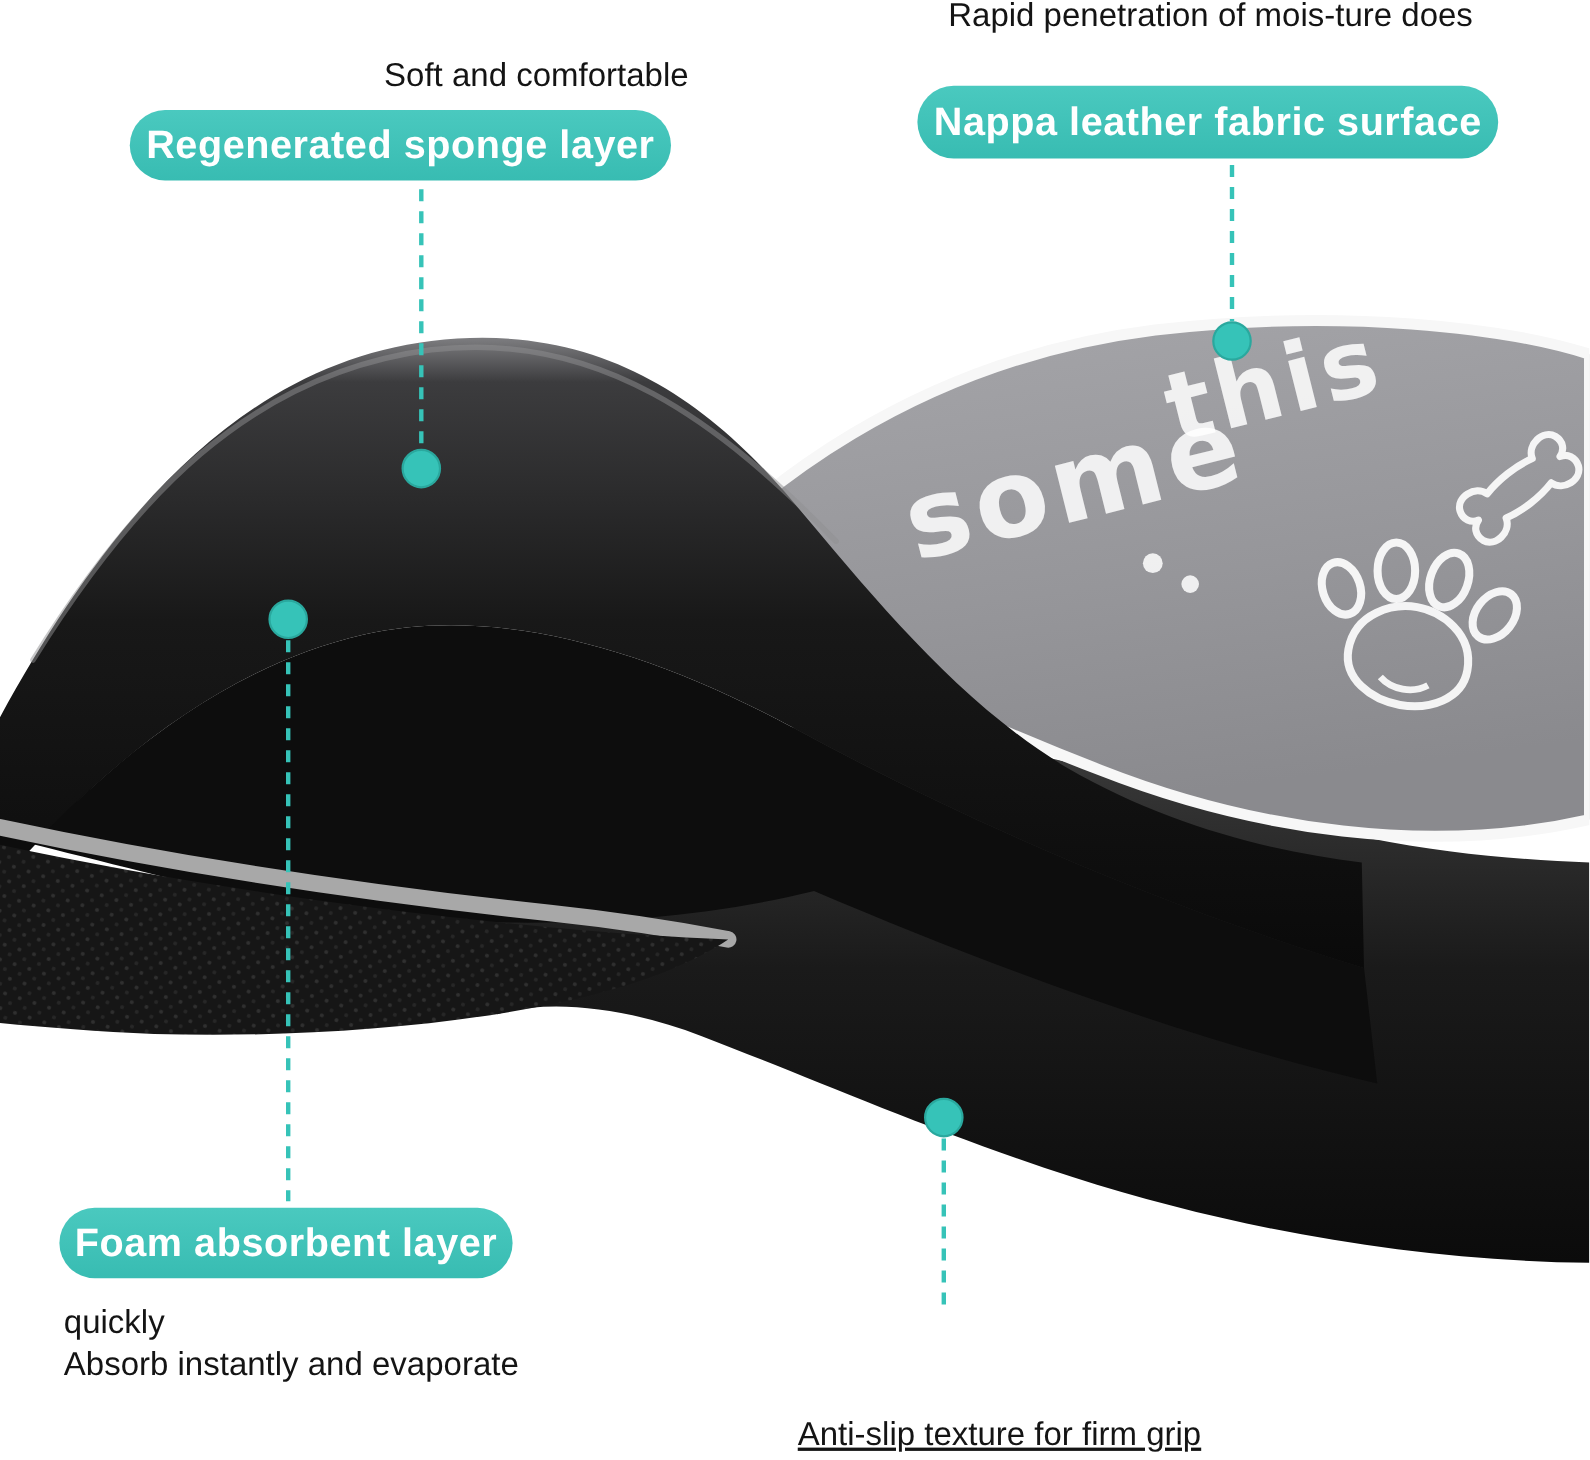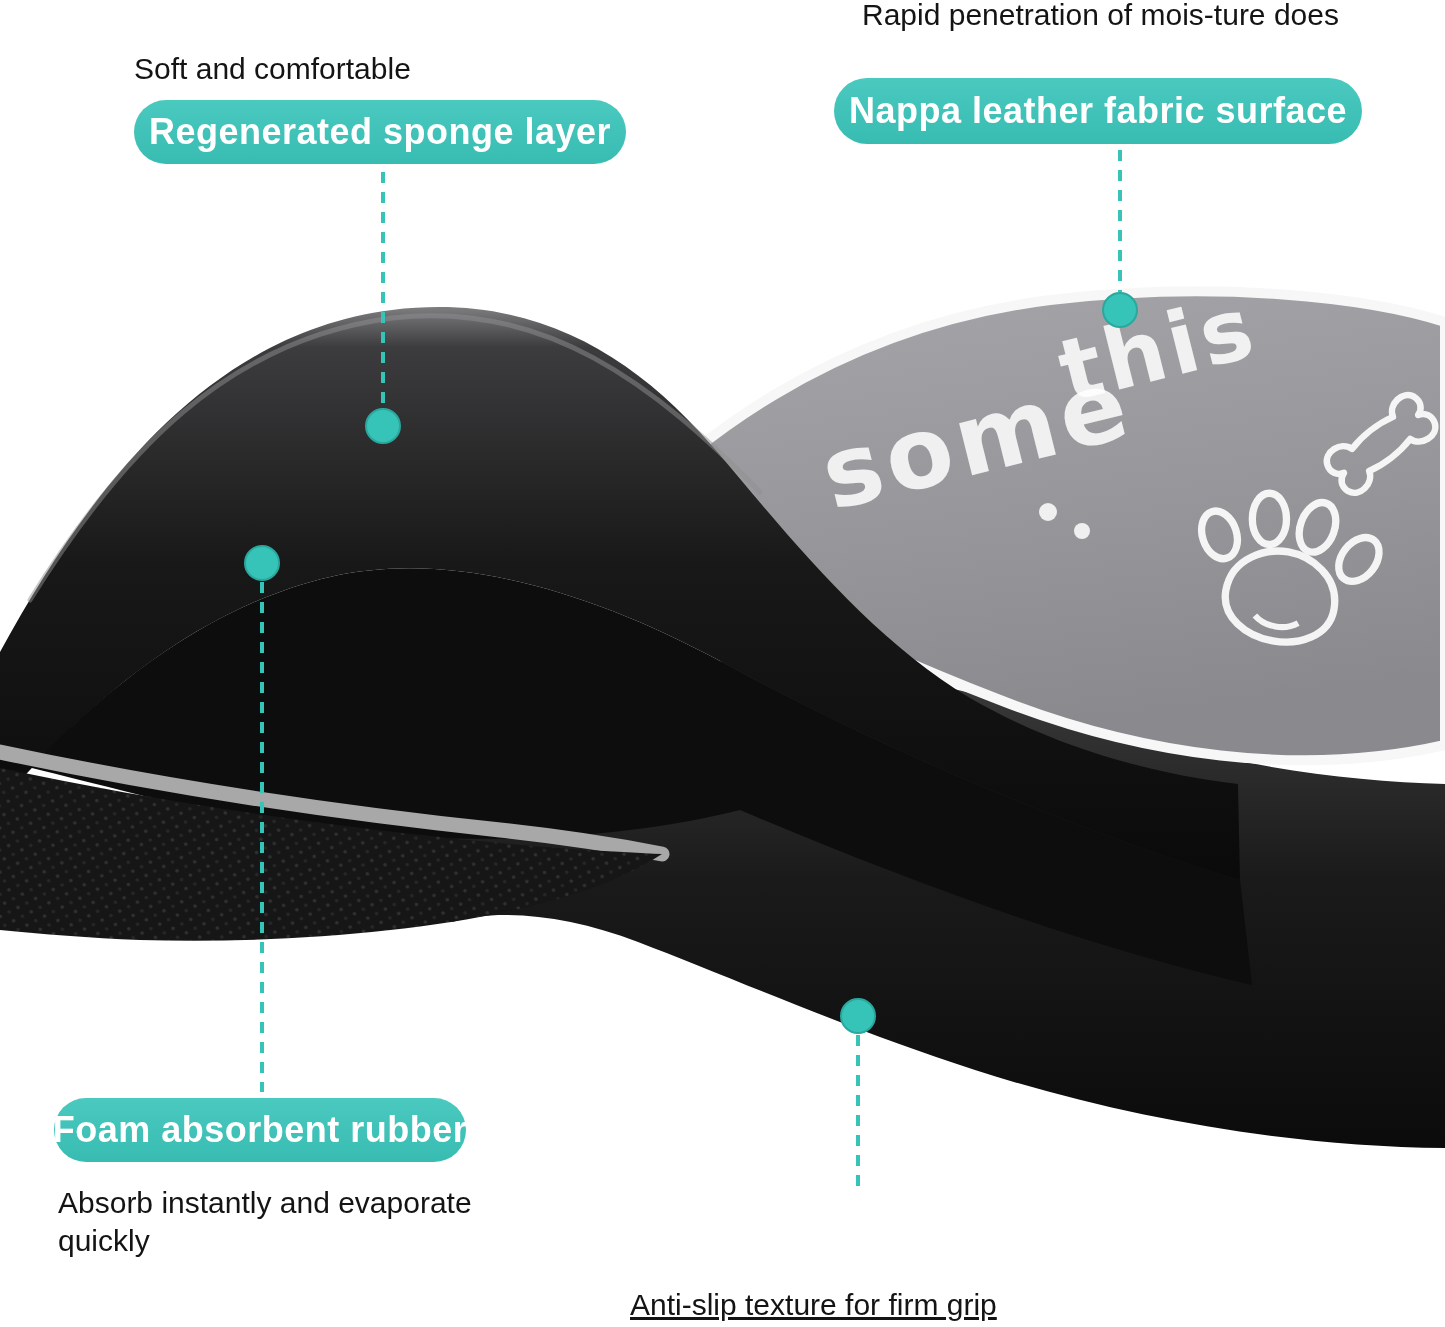--- a/index.html
+++ b/index.html
@@ -22,22 +22,22 @@
     white-space:nowrap;
     letter-spacing:0.5px;
   }
   .note{
     position:absolute;
     color:#141414;
     font-size:30px;
     line-height:1.28;
   }
   .note .line{display:block;}
-  .center{text-align:left;}
-  #pill-sponge{left:134px;top:100px;width:492px;height:64px;}
+  .center{text-align:right;}
+  #pill-sponge{left:118px;top:100px;width:492px;height:64px;}
   #note-sponge{left:134px;top:50px;width:492px;}
   #pill-nappa{left:834px;top:78px;width:528px;height:66px;}
   #note-nappa{left:862px;top:-4px;width:560px;}
   #pill-foam{left:54px;top:1098px;width:412px;height:64px;}
   #note-foam{left:58px;top:1184px;width:520px;}
   #pill-rubber{left:630px;top:1198px;width:462px;height:64px;}
   #note-rubber{left:630px;top:1286px;width:462px;text-decoration:underline;}
 </style>
 </head>
 <body>
@@ -128,24 +128,24 @@
   </div>
 
   <div class="note" id="note-nappa">
     <span class="line">Rapid penetration of mois-ture does</span>
   </div>
   <div class="pill" id="pill-nappa">
     <span>Nappa leather fabric surface</span>
   </div>
 
   <div class="pill" id="pill-foam">
-    <span>Foam absorbent rubber</span>
+    <span>Foam absorbent layer</span>
   </div>
   <div class="note" id="note-foam">
+    <span class="line">quickly</span>
     <span class="line">Absorb instantly and evaporate</span>
-    <span class="line">quickly</span>
   </div>
 
   <div class="note center" id="note-rubber">
     <span class="line">Anti-slip texture for firm grip</span>
   </div>
 
 </div>
 
 </body></html>

